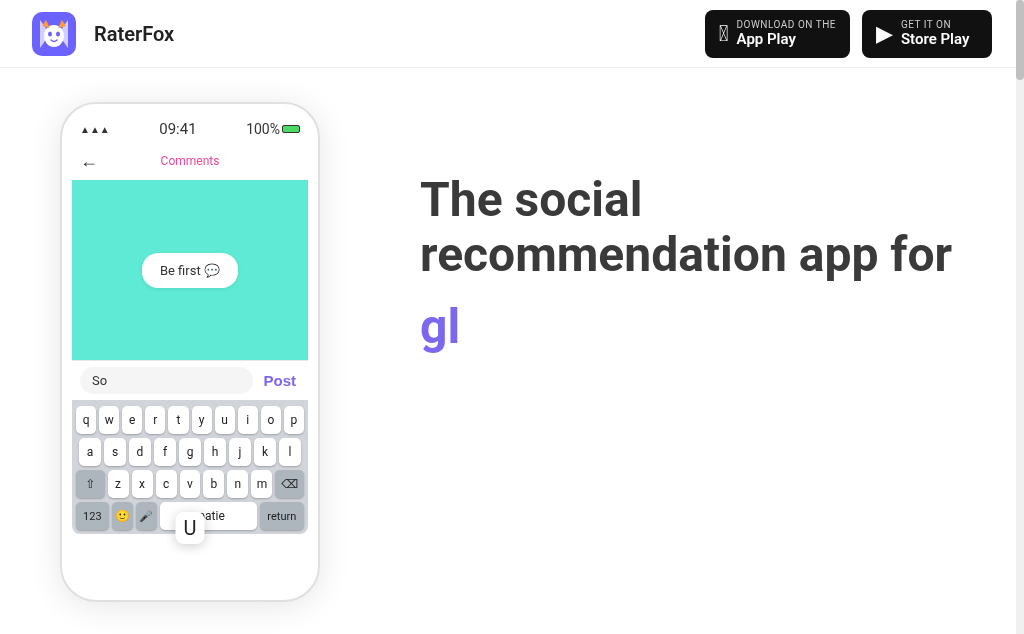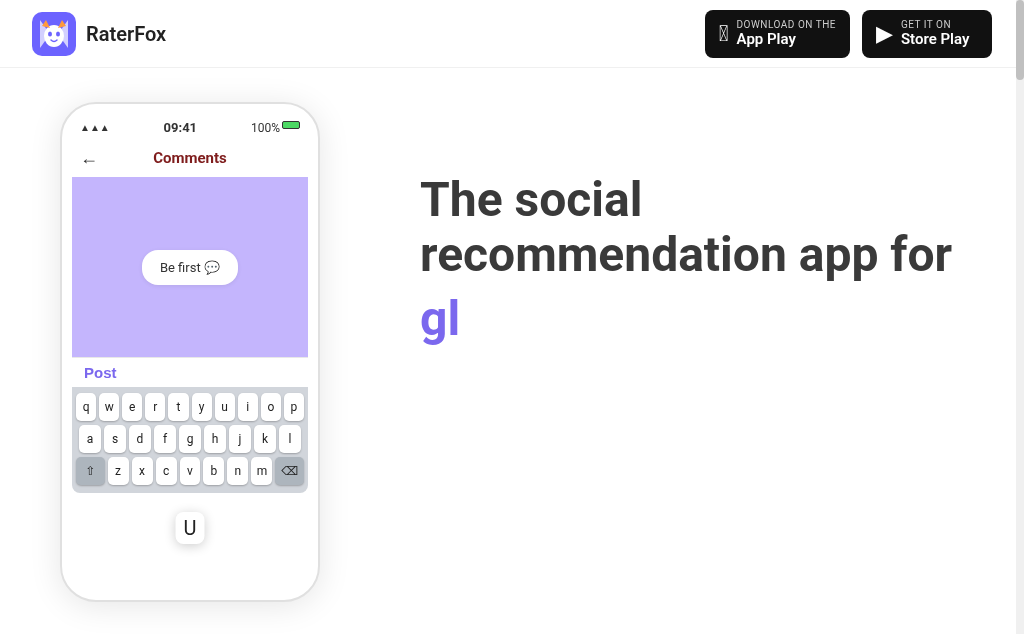--- a/index.html
+++ b/index.html
@@ -27,20 +27,21 @@
       gap: 10px;
     }
     .logo-icon {
       width: 44px;
       height: 44px;
     }
     .logo-text {
       font-size: 20px;
       font-weight: 600;
       color: #222;
+      margin-left: 8px;
     }
     .store-buttons {
       display: flex;
       gap: 12px;
     }
     .store-btn {
       display: flex;
       align-items: center;
       gap: 8px;
       background: #111;
@@ -101,47 +102,47 @@
     }
     .phone-status-bar {
       display: flex;
       justify-content: space-between;
       align-items: center;
       padding: 0 8px 8px;
       font-size: 10px;
       color: #333;
     }
     .status-left { font-weight: 700; font-size: 10px; }
-    .status-center { font-size: 13px; font-weight: 700; text-align: center; }
-    .status-right { font-size: 12px; display: flex; gap: 2px; }
+    .status-center { font-size: 15px; font-weight: 400; text-align: center; }
+    .status-right { font-size: 14px; display: flex; align-items: center; gap: 2px; }
     .battery-bar {
       display: inline-block;
       width: 18px;
       height: 8px;
       border: 1px solid #333;
       border-radius: 2px;
       position: relative;
       background: #4cd964;
     }
     .phone-nav-back {
       font-size: 18px;
       color: #333;
       margin-right: auto;
     }
     .phone-nav-title {
-      font-size: 15px;
-      font-weight: 700;
-      color: #7f1d1d;
+      font-size: 12px;
+      font-weight: 400;
+      color: #ec4899;
       position: absolute;
       left: 50%;
       transform: translateX(-50%);
     }
 
     .phone-chat-area {
-      background: #c4b5fd;
+      background: #5eead4;
       min-height: 180px;
       padding: 16px;
       display: flex;
       justify-content: center;
       align-items: center;
     }
     .chat-bubble {
       background: #fff;
       border-radius: 16px;
       padding: 10px 18px;
@@ -263,21 +264,21 @@
     
     .hero-text {
       flex: 1;
       padding-top: 80px;
     }
     .hero-main {
       font-size: 48px;
       font-weight: 700;
       color: #3a3a3a;
       line-height: 1.15;
-      margin-bottom: 8px;
+      margin-bottom: 16px;
     }
     .hero-animated {
       font-size: 48px;
       font-weight: 700;
       color: #7B68EE;
       line-height: 1.2;
     }
 
     
     .scrollbar {
@@ -360,20 +361,23 @@
         <span class="phone-nav-title">Comments</span>
       </div>
 
       <div class="phone-chat-area">
         <div class="chat-bubble">
           <span>Be first 💬</span>
         </div>
       </div>
 
       <div class="phone-input-area">
+        <div class="phone-input-field">
+          <span>So</span>
+        </div>
 
         <div class="keyboard-popup">U</div>
         <button class="phone-post-btn">Post</button>
       </div>
 
       <div class="keyboard">
 
         <div class="kb-row">
           <div class="kb-key">q</div>
           <div class="kb-key">w</div>
@@ -404,20 +408,27 @@
           <div class="kb-key">z</div>
           <div class="kb-key">x</div>
           <div class="kb-key">c</div>
           <div class="kb-key">v</div>
           <div class="kb-key">b</div>
           <div class="kb-key">n</div>
           <div class="kb-key">m</div>
           <div class="kb-key del dark">⌫</div>
         </div>
 
+        <div class="kb-row-bottom">
+          <div class="kb-key nums dark">123</div>
+          <div class="kb-key emoji dark">🙂</div>
+          <div class="kb-key mic dark">🎤</div>
+          <div class="kb-key space">spatie</div>
+          <div class="kb-key ret dark">return</div>
+        </div>
       </div>
 
     </div>
   </div>
 
   <div class="hero-text">
     <div class="hero-main">The social recommendation app for</div>
     <div class="hero-animated">gl</div>
   </div>
 </main>

